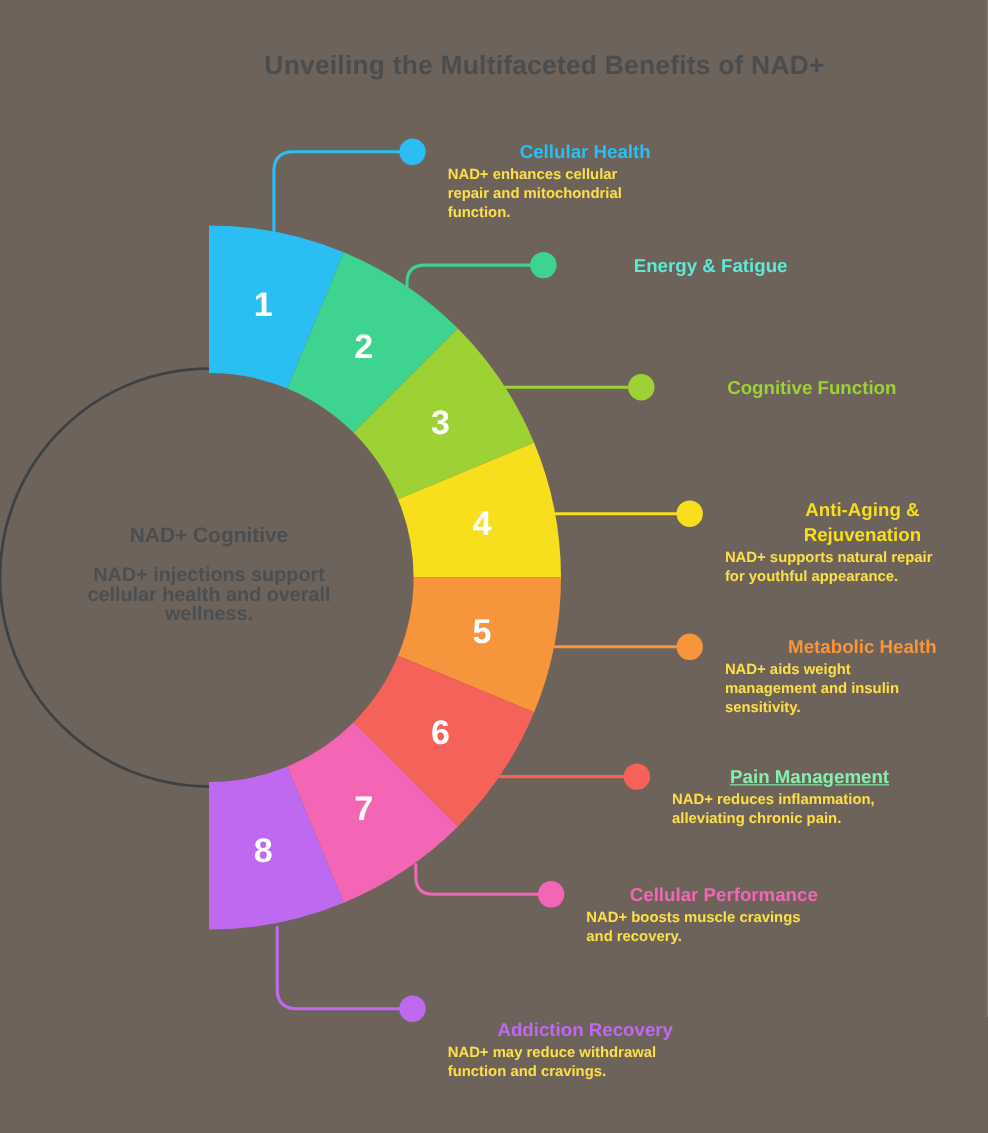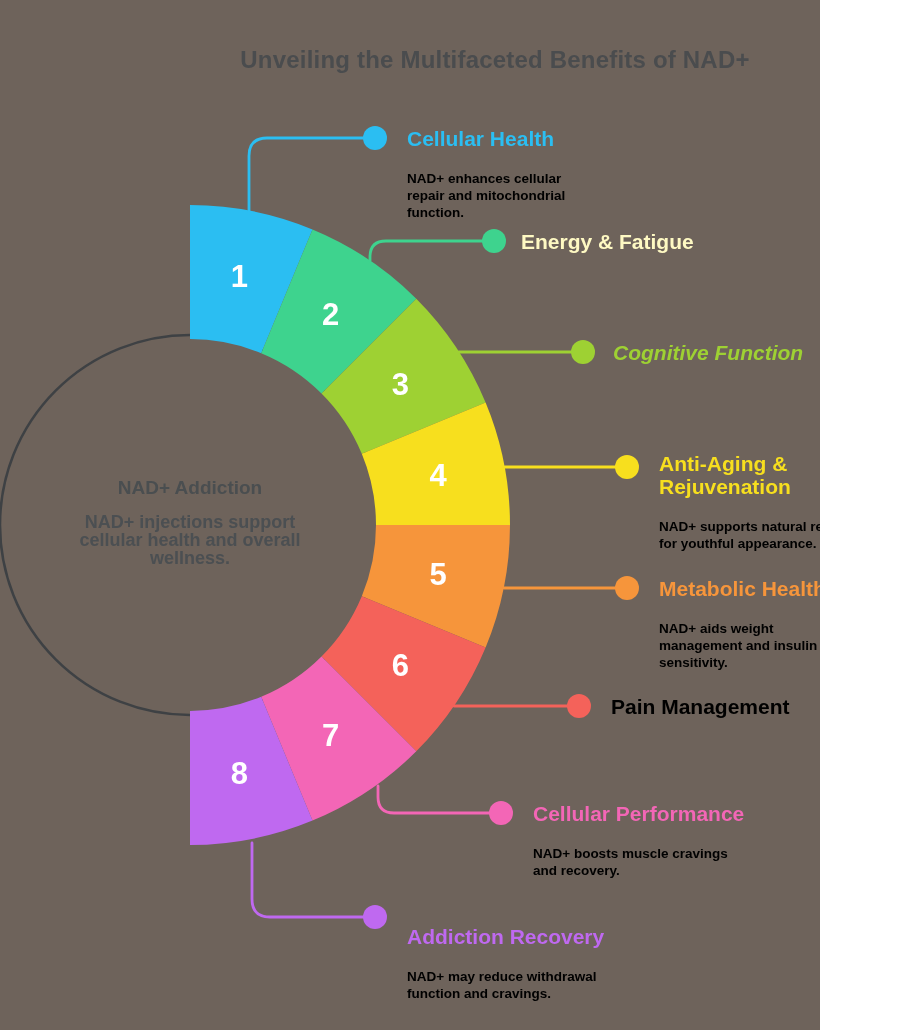--- a/index.html
+++ b/index.html
@@ -1,42 +1,43 @@
 <!DOCTYPE html>
 <html><head>
 <meta charset="utf-8">
 <style>
   html,body{margin:0;padding:0;}
   .stage{
     position:relative;
-    width:820px;height:1030px;
+    width:898px;height:1030px;
     background:#6e635b;
     font-family:"Liberation Sans",sans-serif;
     overflow:hidden;
   }
   .main-title{
     position:absolute;left:95px;top:46px;width:800px;
     text-align:center;
     font-size:24px;font-weight:bold;color:#4a4c4e;
     letter-spacing:0.2px;
   }
   svg.diagram{position:absolute;left:0;top:0;}
   .num{
     font-family:"Liberation Sans",sans-serif;
     font-size:31px;font-weight:bold;fill:#ffffff;
   }
   .label{position:absolute;width:250px;}
   .ltitle{
-    font-size:21px;font-weight:bold;line-height:23px;
+    font-size:17px;font-weight:bold;line-height:23px;
     white-space:pre-line;
+    text-align:center;
   }
   .ldesc{
-    margin-top:20px;
+    margin-top:0;
     font-size:13.5px;font-weight:bold;line-height:17px;
-    color:#000000;white-space:pre-line;
+    color:#fde047;white-space:pre-line;
   }
   .center-block{
     position:absolute;left:50px;top:477px;width:280px;
     text-align:center;
   }
   .ctitle{font-size:19px;font-weight:bold;color:#4a4e50;}
   .cdesc{
     margin-top:14px;
     font-size:18px;font-weight:bold;line-height:18px;
     color:#4b4f52;white-space:pre-line;
@@ -94,52 +95,54 @@
   </svg>
 
   <div id="labels">
       <div class="label" style="left: 407px; top: 127px;">
         <div class="ltitle" style="color: rgb(43, 190, 242);">Cellular Health</div>
         <div class="ldesc">NAD+ enhances cellular
 repair and mitochondrial
 function.</div>
       </div>
       <div class="label" style="left: 521px; top: 230px;">
-        <div class="ltitle" style="color: #fef9c3;">Energy &amp; Fatigue</div>
+        <div class="ltitle" style="color: #5eead4;">Energy &amp; Fatigue</div>
       </div>
       <div class="label" style="left: 613px; top: 341px;">
-        <div class="ltitle" style="color: rgb(158, 209, 51); font-style: italic;">Cognitive Function</div>
+        <div class="ltitle" style="color: rgb(158, 209, 51);">Cognitive Function</div>
       </div>
       <div class="label" style="left: 659px; top: 452px;">
         <div class="ltitle" style="color: rgb(247, 223, 30);">Anti-Aging &amp;
 Rejuvenation</div>
         <div class="ldesc">NAD+ supports natural repair
 for youthful appearance.</div>
       </div>
       <div class="label" style="left: 659px; top: 577px;">
         <div class="ltitle" style="color: rgb(246, 149, 59);">Metabolic Health</div>
         <div class="ldesc">NAD+ aids weight
 management and insulin
 sensitivity.</div>
       </div>
       <div class="label" style="left: 611px; top: 695px;">
-        <div class="ltitle" style="color: #000000;">Pain Management</div>
+        <div class="ltitle" style="color: #86efac; text-decoration: underline;">Pain Management</div>
+        <div class="ldesc">NAD+ reduces inflammation,
+alleviating chronic pain.</div>
       </div>
       <div class="label" style="left: 533px; top: 802px;">
         <div class="ltitle" style="color: rgb(243, 102, 182);">Cellular Performance</div>
         <div class="ldesc">NAD+ boosts muscle cravings
 and recovery.</div>
       </div>
       <div class="label" style="left: 407px; top: 906px;">
         <div class="ltitle" style="color: rgb(191, 105, 240); margin-top: 19px;">Addiction Recovery</div>
         <div class="ldesc">NAD+ may reduce withdrawal
 function and cravings.</div>
       </div>
     </div>
 
   <div class="center-block">
-    <div class="ctitle">NAD+ Addiction</div>
+    <div class="ctitle">NAD+ Cognitive</div>
     <div class="cdesc">NAD+ injections support
 cellular health and overall
 wellness.</div>
   </div>
 
 </div>
 
 </body></html>

